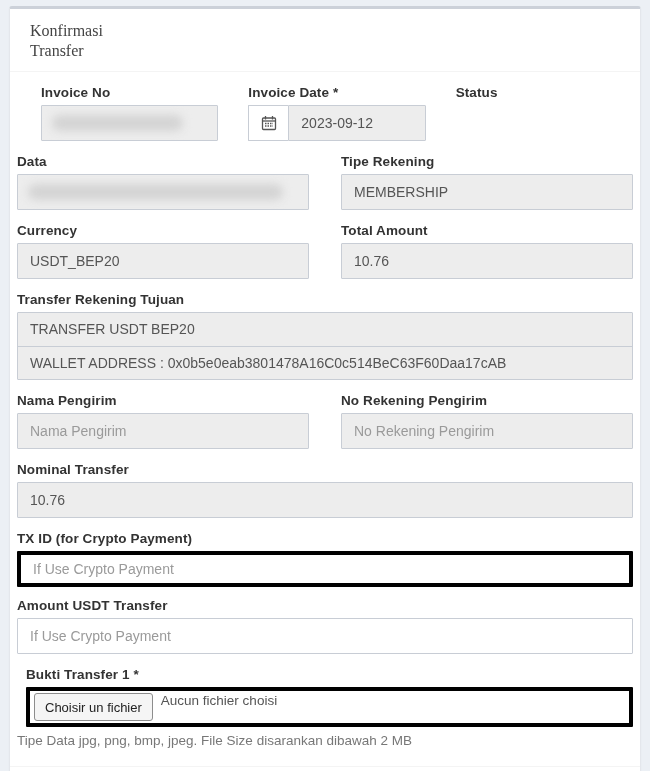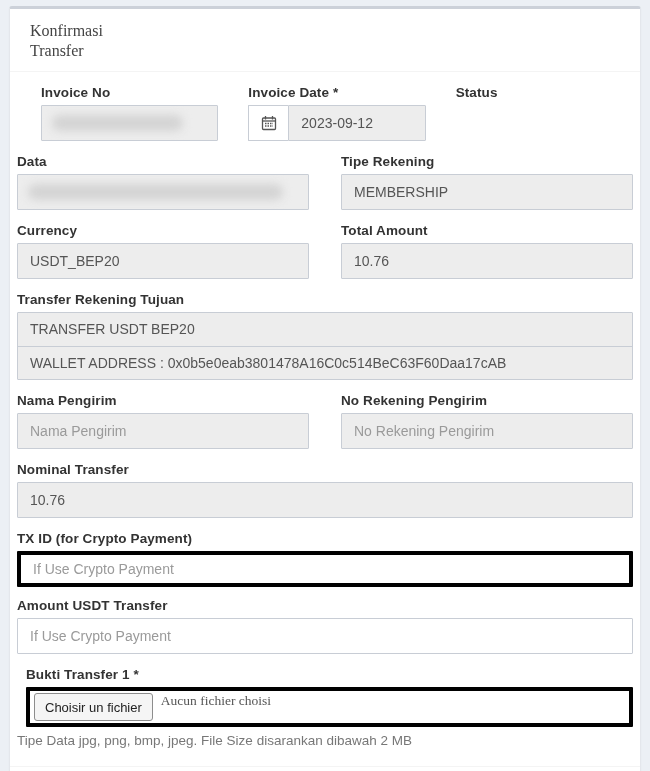--- a/index.html
+++ b/index.html
@@ -112,21 +112,21 @@
     font-size: 13px;
     color: #222;
     background: #f5f5f5;
     border: 1px solid #8d8d8d;
     border-radius: 3px;
     padding: 3px 10px;
     margin-right: 8px;
     white-space: nowrap;
     cursor: pointer;
   }
-  .file-status { font-size: 13.5px; color: #555; white-space: nowrap; font-family: Liberation Serif, serif; }
+  .file-status { font-size: 13.5px; color: #555; white-space: nowrap; }
   .hint {
     font-size: 13.5px;
     color: #777;
     margin: 2px 0 14px 0;
   }
   .box-footer {
     border-top: 1px solid #f4f4f4;
     padding: 10px 15px 14px 15px;
   }
   .cal-icon { width: 16px; height: 16px; display: block; }

